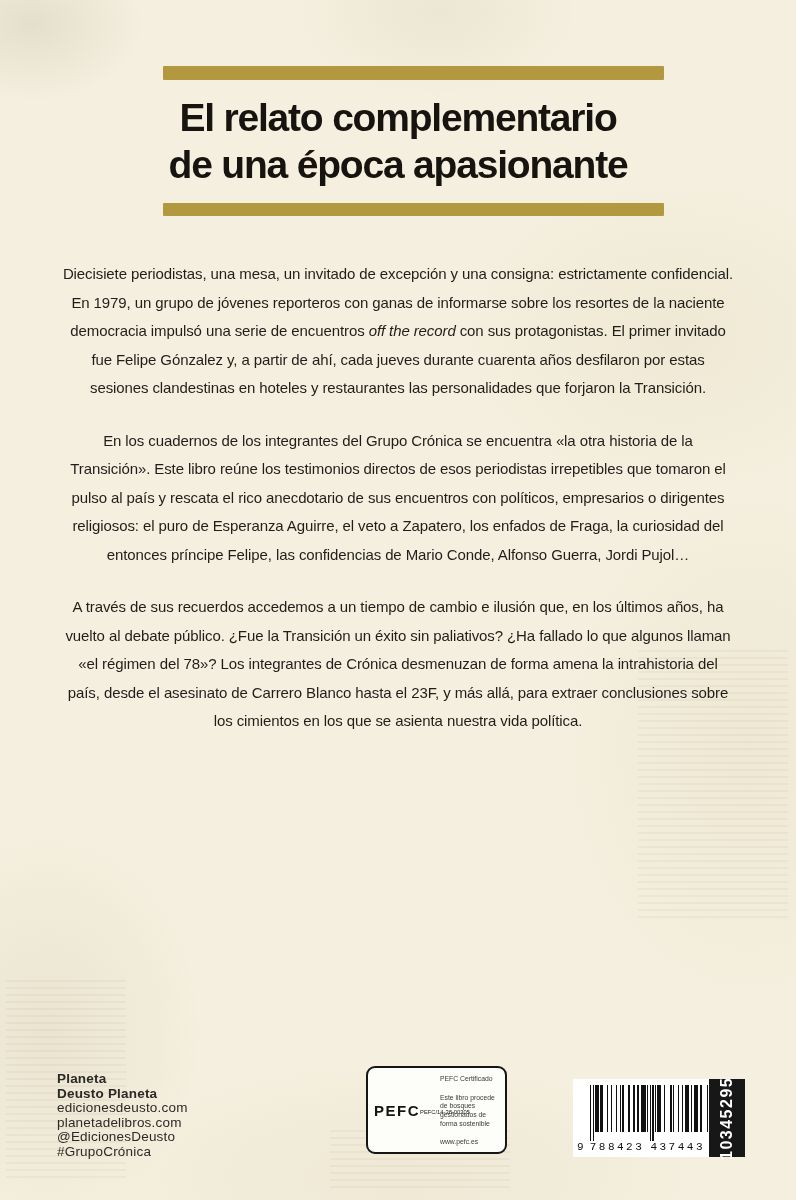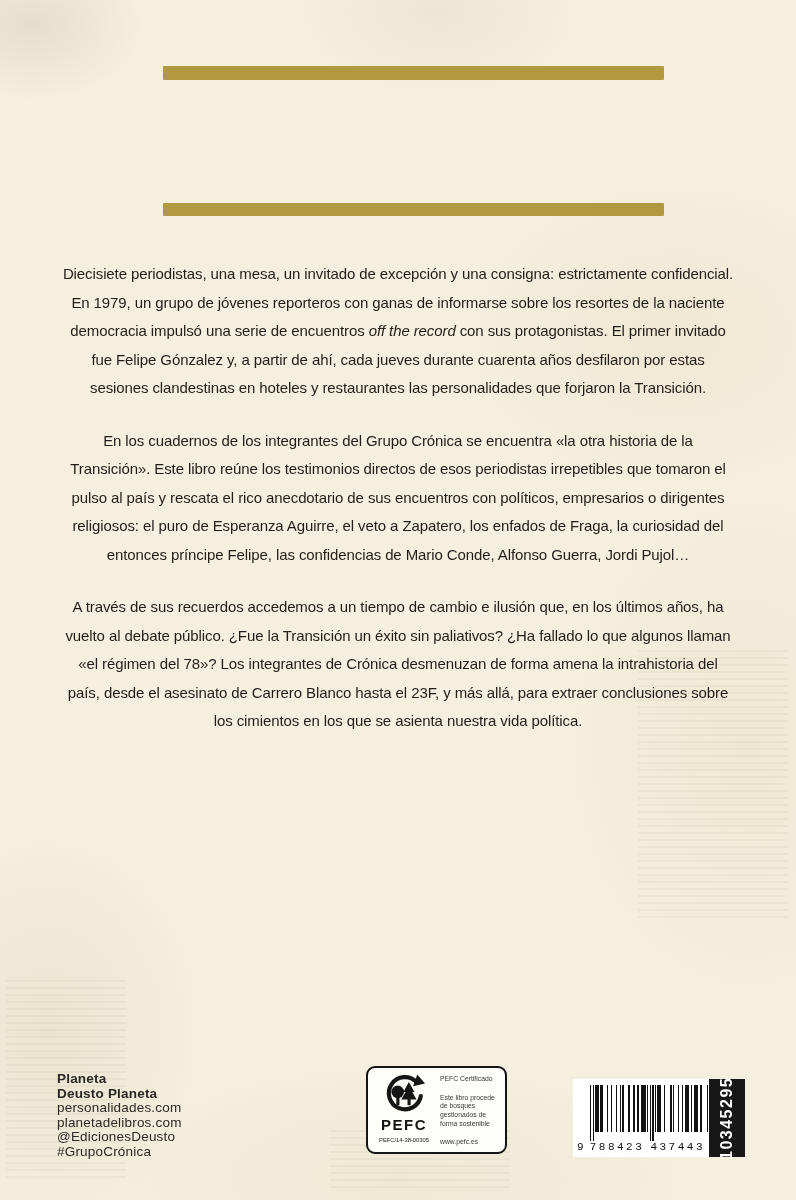--- a/index.html
+++ b/index.html
@@ -56,21 +56,21 @@
     font-size:13.5px;line-height:14.6px;letter-spacing:0.2px;color:#2b2926;
   }
   .publisher .bold{font-weight:700;}
 
   .pefc-box{
     position:absolute;left:366px;top:1066px;width:141px;height:88px;
     box-sizing:border-box;background:#fdfdfa;
     border:2.5px solid #151515;border-radius:9px;
     display:flex;padding:4px 5px 4px 6px;
   }
-  .pefc-left{width:60px;display:flex;flex-direction:column;align-items:center;}
+  .pefc-left{width:60px;display:flex;align-items:center;}
   .pefc-left svg{width:42px;height:42px;margin-top:1px;}
   .pefc-word{font-weight:700;font-size:15px;letter-spacing:1.5px;color:#151515;margin-top:1px;}
   .pefc-cert{font-size:5.8px;color:#222;margin-top:4px;white-space:nowrap;}
   .pefc-right{flex:1;display:flex;flex-direction:column;justify-content:space-between;
     padding:3px 0 1px 6px;font-size:6.8px;line-height:8.6px;color:#3a3a3a;text-align:left;}
   .pefc-desc{width:60px;}
 
   .barcode-box{
     position:absolute;left:573px;top:1079px;width:172px;height:78px;background:#ffffff;
   }
@@ -98,33 +98,37 @@
 <body>
 
 <div class="cover">
   <div class="texture"></div>
   <div class="ghost-lines gl1"></div>
   <div class="ghost-lines gl2"></div>
   <div class="ghost-lines gl3"></div>
 
   <div class="rule rule-top"></div>
 
+  <h1 class="title" style="margin:0;">
+    <div>El relato complementario</div>
+    <div>de una época apasionante</div>
+  </h1>
 
   <div class="rule rule-mid"></div>
 
   <div class="body-text">
     <p><span>Diecisiete periodistas, una mesa, un invitado de excepción y una consigna: estrictamente confidencial. En 1979, un grupo de jóvenes reporteros con ganas de informarse sobre los resortes de la naciente democracia impulsó una serie de encuentros </span><i>off the record</i><span> con sus protagonistas. El primer invitado fue Felipe Gónzalez y, a partir de ahí, cada jueves durante cuarenta años desfilaron por estas sesiones clandestinas en hoteles y restaurantes las personalidades que forjaron la Transición.</span></p>
     <p>En los cuadernos de los integrantes del Grupo Crónica se encuentra «la otra historia de la Transición». Este libro reúne los testimonios directos de esos periodistas irrepetibles que tomaron el pulso al país y rescata el rico anecdotario de sus encuentros con políticos, empresarios o dirigentes religiosos: el puro de Esperanza Aguirre, el veto a Zapatero, los enfados de Fraga, la curiosidad del entonces príncipe Felipe, las confidencias de Mario Conde, Alfonso Guerra, Jordi Pujol…</p>
     <p>A través de sus recuerdos accedemos a un tiempo de cambio e ilusión que, en los últimos años, ha vuelto al debate público. ¿Fue la Transición un éxito sin paliativos? ¿Ha fallado lo que algunos llaman «el régimen del 78»? Los integrantes de Crónica desmenuzan de forma amena la intrahistoria del país, desde el asesinato de Carrero Blanco hasta el 23F, y más allá, para extraer conclusiones sobre los cimientos en los que se asienta nuestra vida política.</p>
   </div>
 
   <div class="publisher">
     <div class="bold">Planeta</div>
     <div class="bold">Deusto Planeta</div>
-    <div>personalidades.com</div>
+    <div>edicionesdeusto.com</div>
     <div>planetadelibros.com</div>
     <div>@EdicionesDeusto</div>
     <div>#GrupoCrónica</div>
   </div>
 
   <div class="pefc-box">
     <div class="pefc-left">
       <svg viewBox="0 0 60 60" aria-hidden="true">
         <path d="M48 13 A23 23 0 1 0 54 33" fill="none" stroke="#161616" stroke-width="6" stroke-linecap="round"></path>
         <polygon points="49,2 60,15 43,19" fill="#161616"></polygon>

